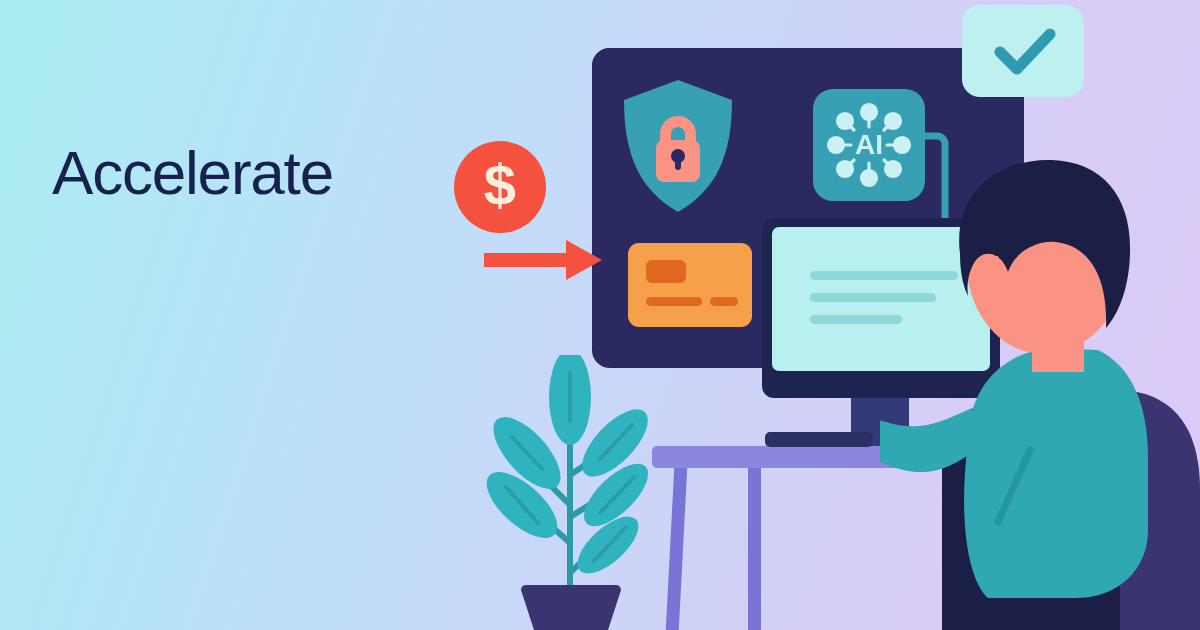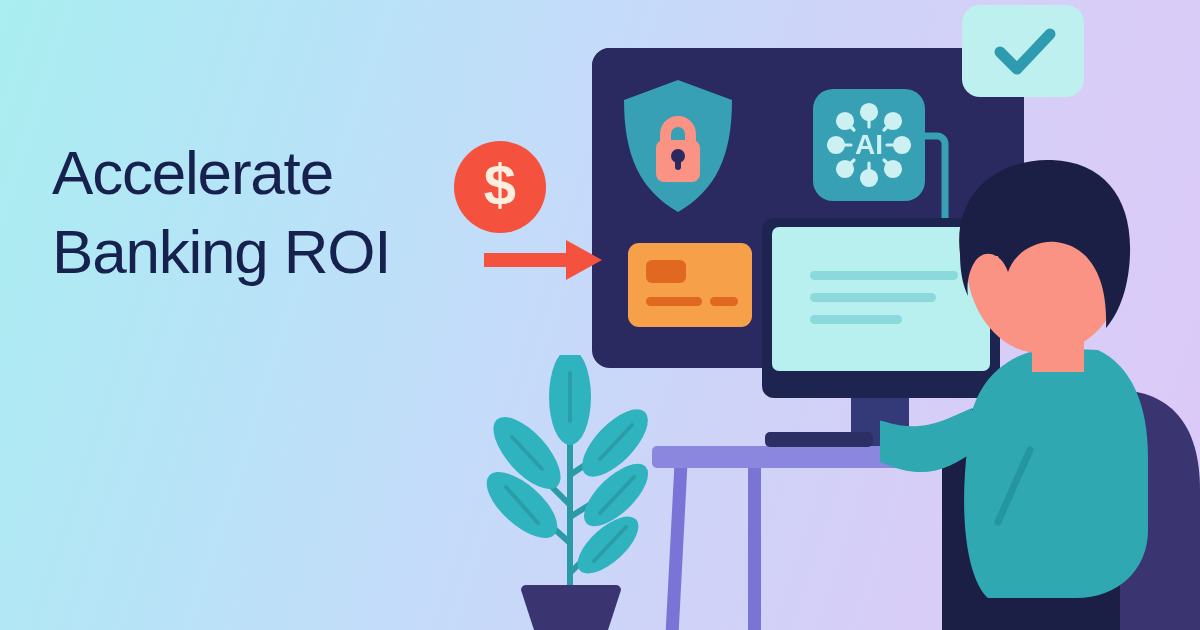--- a/index.html
+++ b/index.html
@@ -107,21 +107,20 @@
   #person{position:absolute;left:880px;top:150px;width:320px;height:480px;z-index:28;}
   #chair{position:absolute;left:1000px;top:380px;width:200px;height:250px;z-index:27;}
 </style>
 </head>
 <body>
 
 <div id="stage">
 
   <div id="headline">
     <span class="ln">Accelerate</span>
-    <span class="ln">Banking ROI</span>
   </div>
 
   <div id="panel2"></div>
   <div id="panel"></div>
 
   <div id="shield">
     <svg width="116" height="136" viewBox="0 0 116 136" xmlns="http://www.w3.org/2000/svg">
       <path d="M58 2 L112 22 C112 78 96 112 58 134 C20 112 4 78 4 22 Z" fill="#37a0b4"></path>
       <path d="M40 56 a18 18 0 0 1 36 0 v10 h-11 v-10 a7 7 0 0 0 -14 0 v10 h-11 z" fill="#fa9384"></path>
       <rect x="36" y="62" width="44" height="42" rx="8" fill="#fa9384"></rect>

